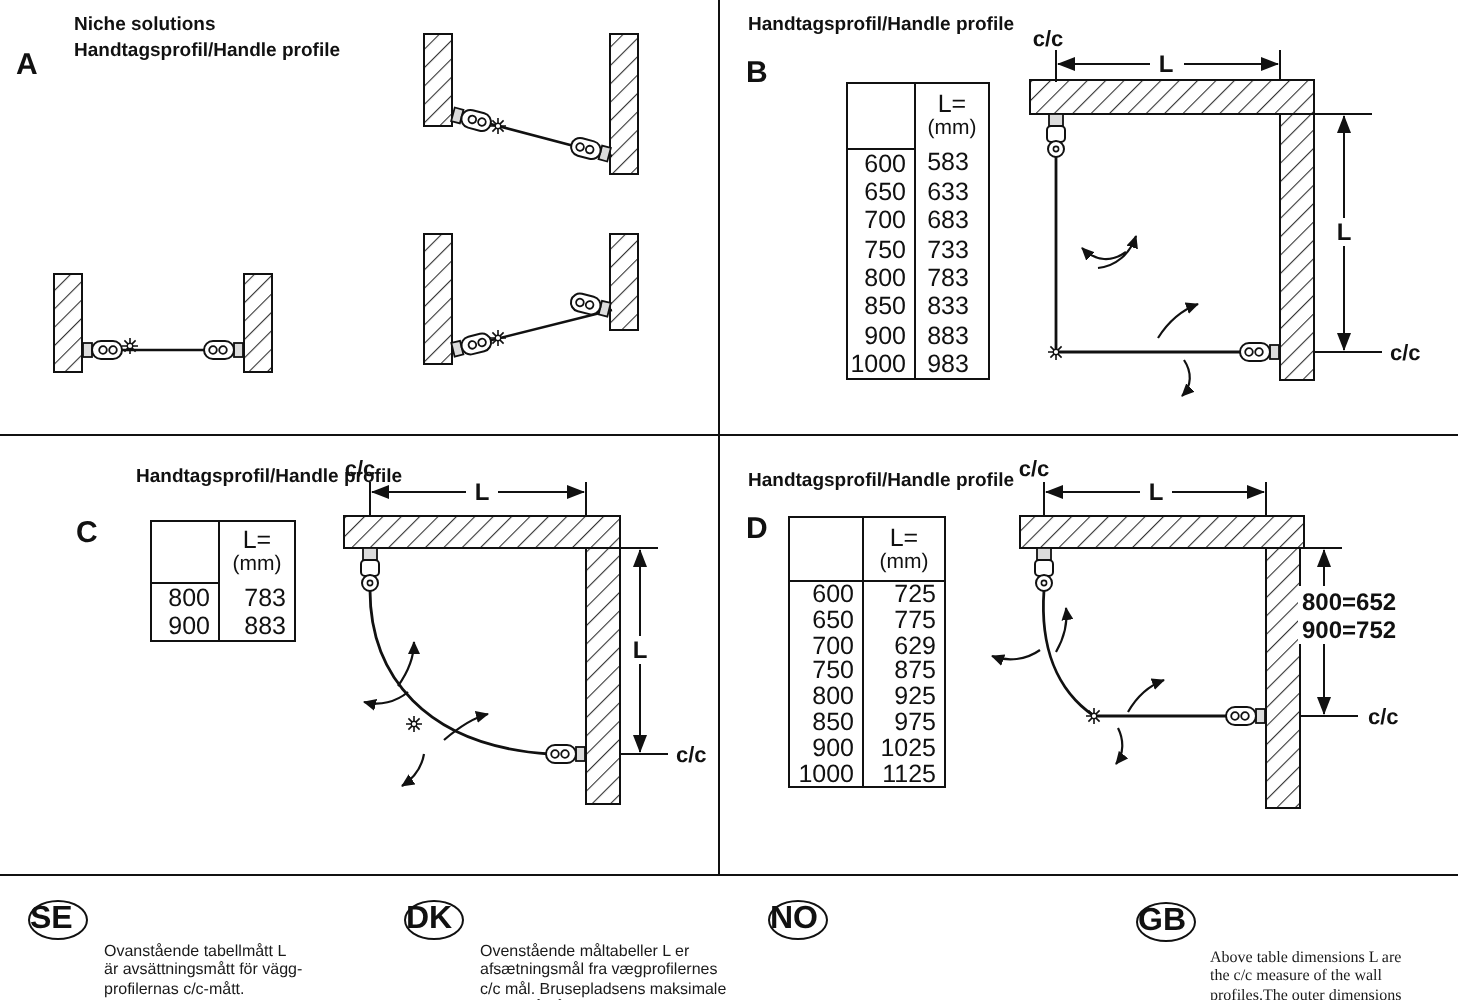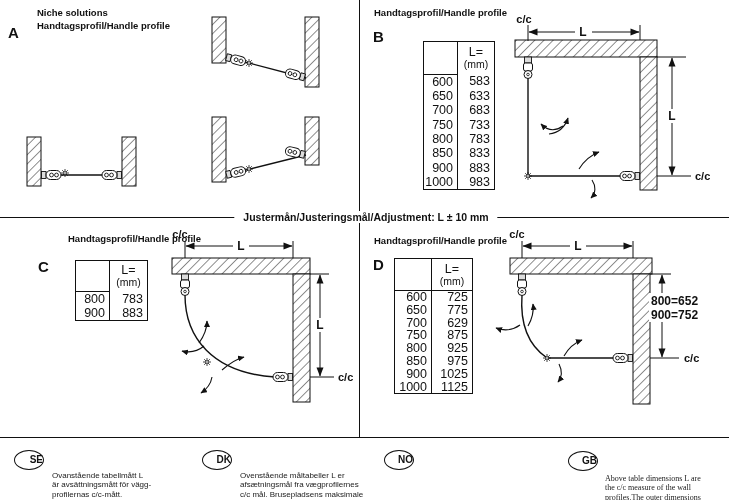--- a/index.html
+++ b/index.html
@@ -15,34 +15,34 @@
   .mid-label{position:absolute;top:211px;left:366px;transform:translateX(-50%);
              background:#fff;padding:0 9px;font-weight:bold;font-size:10.5px;white-space:nowrap;}
   
   .dimtable{border:1.2px solid #111;background:#fff;border-collapse:collapse;table-layout:fixed;}
   .dimtable td{padding:0 4px 0 0;font-size:12.5px;text-align:right;vertical-align:middle;line-height:1;}
   .dimtable td.c1{border-right:1.2px solid #111;}
   .dimtable tr.thead td{text-align:center;padding:0 2px;}
   .dimtable .hdr-l{font-size:12.5px;display:block;line-height:13px;}
   .dimtable .hdr-u{font-size:10.5px;display:block;line-height:11px;}
   .tbl-b tr.thead{height:33px;} .tbl-b tr.r{height:14.4px;}
-  .tbl-b td.c1{width:29px;} .tbl-b td.c2{width:32px;}
+  .tbl-b td.c1{width:29px;} .tbl-b td.c2{width:32px;text-align:center;}
   .tbl-c tr.thead{height:31px;} .tbl-c tr.r{height:14.5px;}
   .tbl-c td.c1{width:29px;} .tbl-c td.c2{width:33px;}
   .tbl-d tr.thead{height:32px;} .tbl-d tr.r{height:12.9px;}
   .tbl-d td.c1{width:32px;} .tbl-d td.c2{width:36px;}
   .tbl-b tr.thead td.c1,.tbl-c tr.thead td.c1{border-bottom:1.2px solid #111;}
   .tbl-d tr.thead td{border-bottom:1.2px solid #111;}
   
   svg text{font-family:"Liberation Sans",sans-serif;font-weight:bold;font-size:11px;fill:#111;}
   svg text.lbl-L{font-size:12px;}
   svg text.lbl-dim{font-size:12px;}
   
   .oval{position:absolute;width:28px;height:18px;border:1.5px solid #111;border-radius:50%;
-        text-align:right;line-height:18px;font-weight:bold;font-size:10px;background:#fff;}
+        text-align:left;line-height:18px;font-weight:bold;font-size:16px;background:#fff;}
   .note-text{position:absolute;font-size:8px;line-height:9.4px;white-space:pre-line;color:#1a1a1a;margin-top:28px;}
 </style>
 </head>
 <body>
 
 <div class="page">
 
   <svg style="position:absolute;width:0;height:0" aria-hidden="true">
     <defs>
       <pattern id="hatch" width="6.5" height="6.5" patternUnits="userSpaceOnUse" patternTransform="rotate(45)">
@@ -70,21 +70,20 @@
       <g id="star">
         <path d="M-4,0 L4,0 M0,-4 L0,4 M-2.8,-2.8 L2.8,2.8 M-2.8,2.8 L2.8,-2.8" stroke="#111" stroke-width="0.8" fill="none"></path>
         <circle r="1.4" fill="#fff" stroke="#111" stroke-width="0.7"></circle>
       </g>
     </defs>
   </svg>
 
   <div class="v-divider"></div>
   <div class="h-divider-mid"></div>
   <div class="h-divider-bottom"></div>
-  <div class="mid-label">Justermån/Justeringsmål/Adjustment: L ± 10 mm</div>
 
   <div class="abs letter" style="left:8px;top:24px;">A</div>
   <div class="abs heading" style="left:37px;top:6px;"><span>Niche solutions</span><br><span>Handtagsprofil/Handle profile</span></div>
 
   <svg class="abs" style="left:20px;top:5px;" width="320" height="200" viewBox="0 0 320 200">
 
     <g>
       <rect x="192" y="12" width="14" height="46" fill="url(#hatch)" stroke="#111" stroke-width="1"></rect>
       <rect x="285" y="12" width="14" height="70" fill="url(#hatch)" stroke="#111" stroke-width="1"></rect>
       <line x1="208" y1="52.5" x2="286" y2="73" stroke="#111" stroke-width="1.3"></line>

